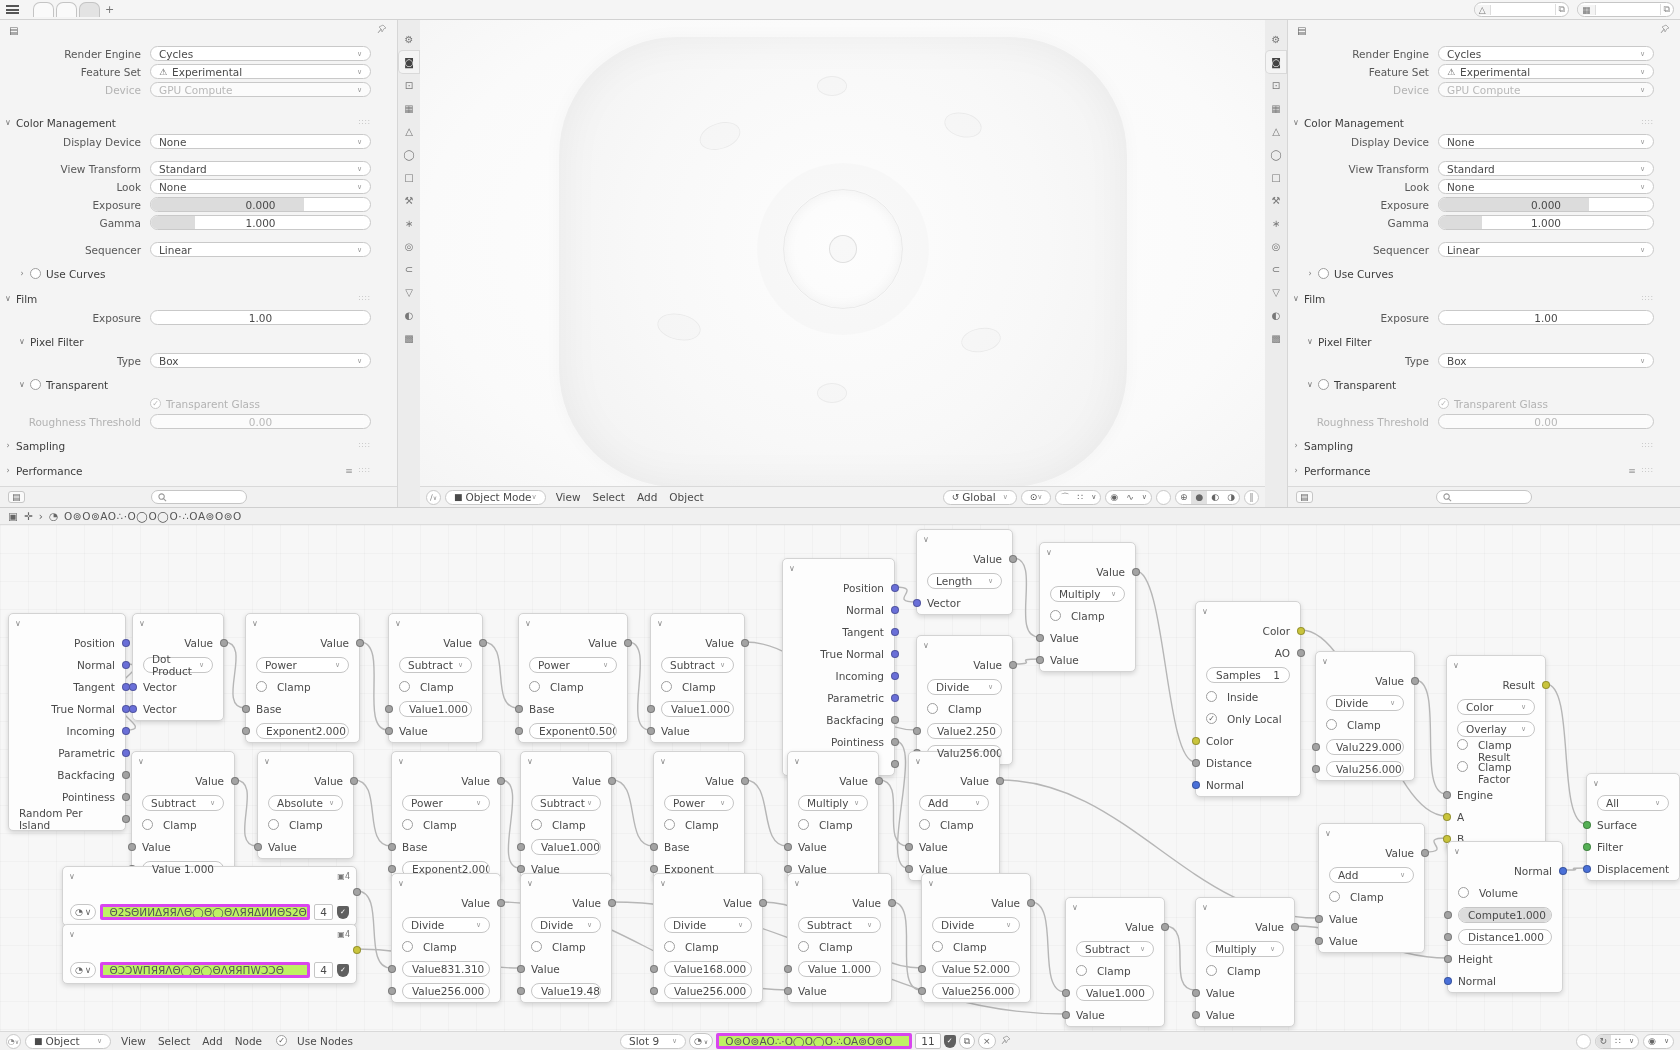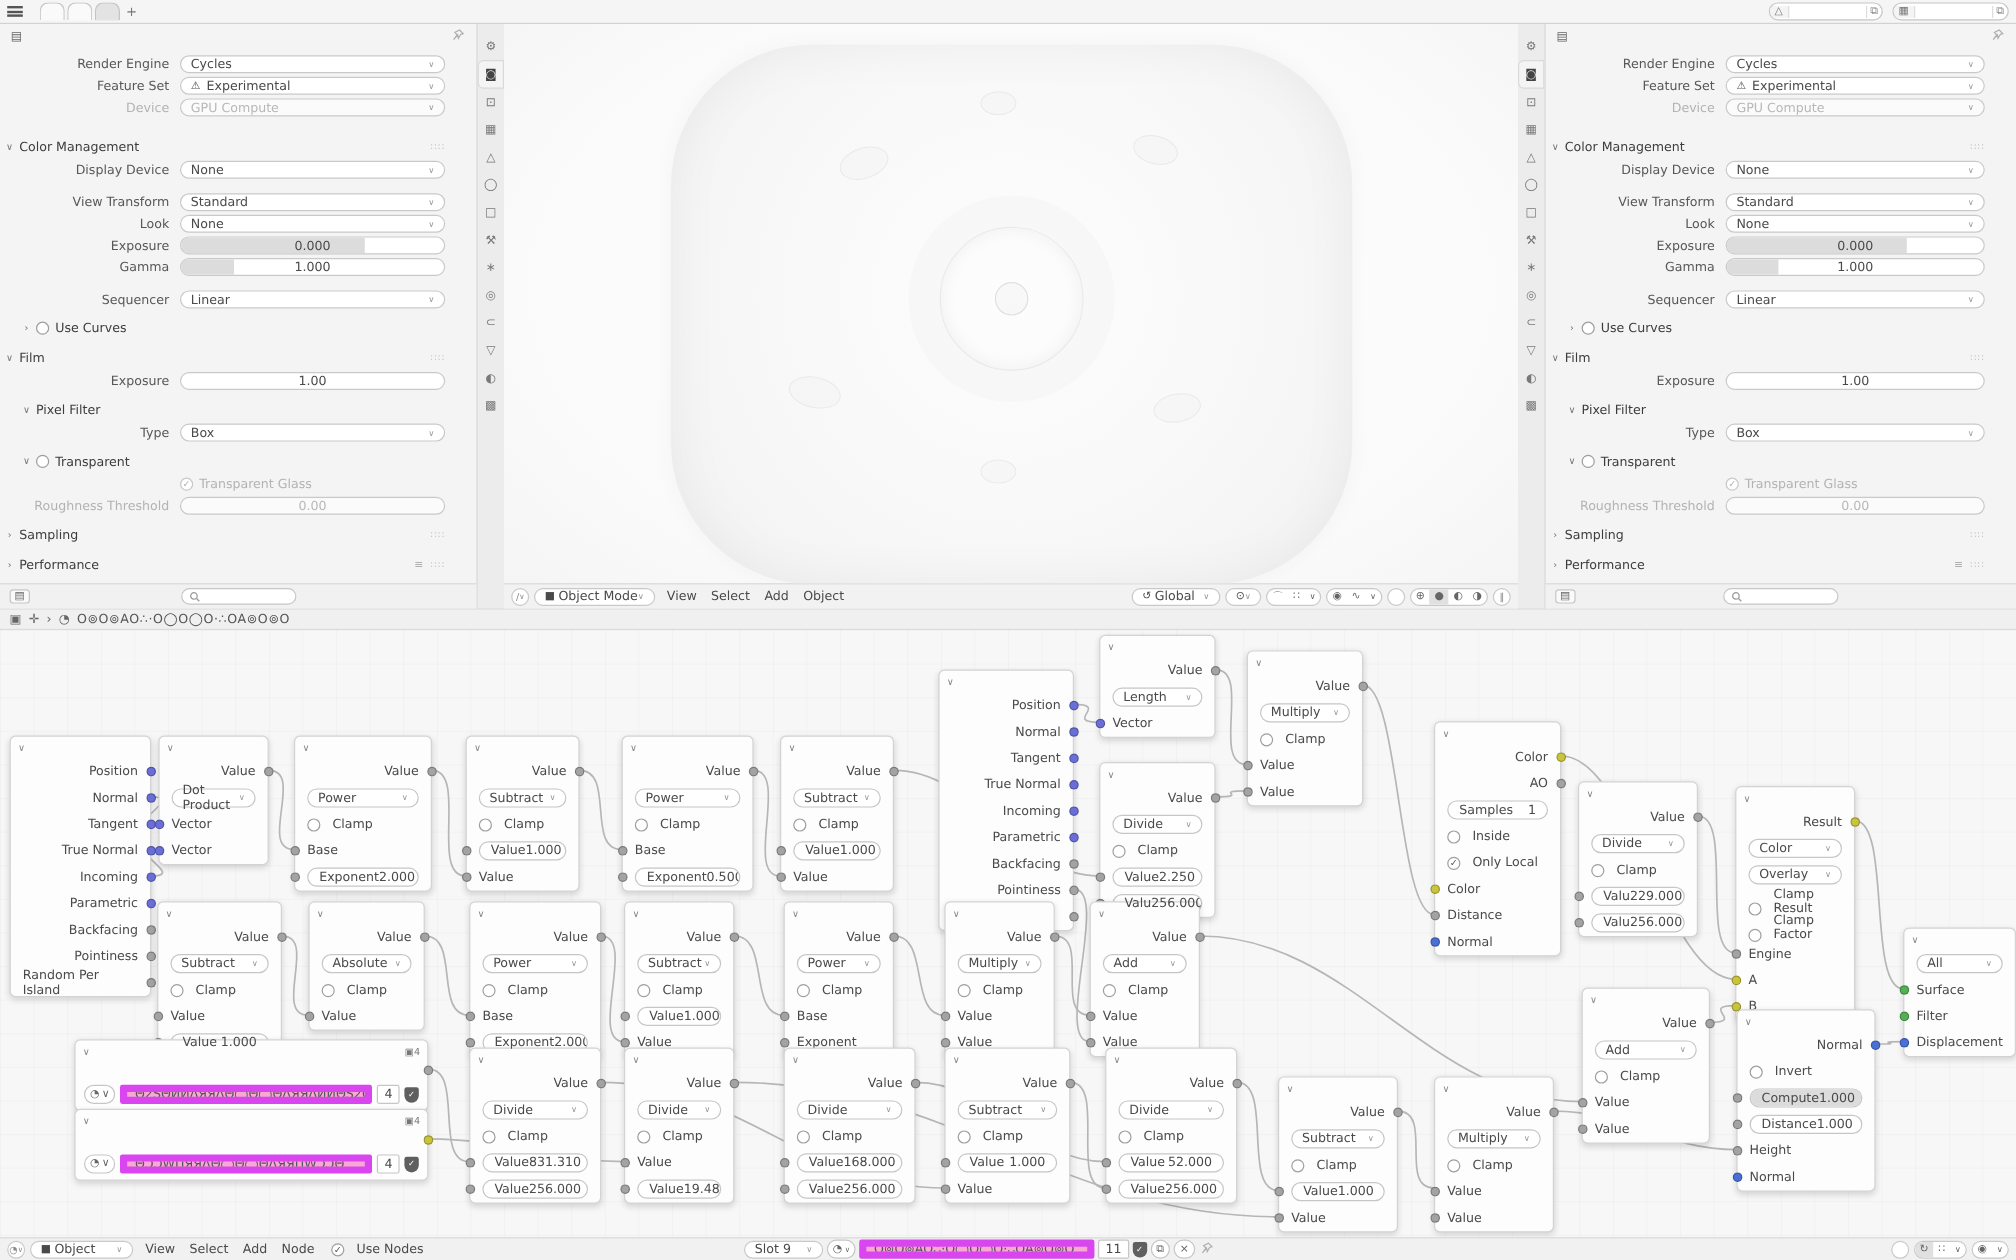--- a/index.html
+++ b/index.html
@@ -89,24 +89,24 @@
   .nbadge { margin-left:auto; color:#777; font-size:8px; }
   .nrow { height:22px; display:flex; align-items:center; position:relative; padding:0 10px; }
   .nrow.out { justify-content:flex-end; }
   .ndot { position:absolute; width:8px; height:8px; border-radius:50%; top:50%; margin-top:-4px; border:1px solid rgba(0,0,0,.25); }
   .ndot.l { left:-4.5px; } .ndot.r { right:-4.5px; }
   .nsel { flex:1; display:flex; align-items:center; height:16px; border:1px solid #c6c6c6; border-radius:9px; background:#fff; padding:0 8px; }
   .nsel .chev { margin-left:auto; color:#999; font-size:7px; }
   .nfld { flex:1; display:flex; align-items:center; height:16px; border:1px solid #c6c6c6; border-radius:9px; background:#fff; padding:0 9px; position:relative; overflow:hidden; }
   .nfld .v { margin-left:auto; position:relative; z-index:1; } .nfld .k { position:relative; z-index:1; }
   .nfld.fill100:before { content:""; position:absolute; inset:0; background:#dcdcdc; }
-  .ncheck { display:flex; align-items:flex-end; gap:5px; }
+  .ncheck { display:flex; align-items:flex-start; gap:5px; }
   .dbrow { height:26px; display:flex; align-items:center; gap:4px; padding:0 7px; }
   .db-ic { display:flex; align-items:center; border:1px solid #c6c6c6; border-radius:8px; background:#fff; height:16px; padding:0 4px; color:#666; font-size:9px; gap:2px; }
-  .db-name { flex:1; height:16px; border:6px solid #d946ef; background:#f9a8d4; border-radius:2px; display:flex; align-items:center; padding:0 6px; overflow:hidden; white-space:nowrap; color:#555; }
+  .db-name { flex:1; height:16px; border:3px solid #d946ef; background:#bef264; border-radius:2px; display:flex; align-items:center; padding:0 6px; overflow:hidden; white-space:nowrap; color:#555; }
   .db-cnt { height:16px; border:1px solid #c6c6c6; background:#fff; display:flex; align-items:center; padding:0 5px; border-radius:2px; }
   .shield { width:12px; height:13px; background:#5f5f5f; border-radius:2px 2px 6px 6px; display:flex; align-items:center; justify-content:center;
     color:#fff; font-size:7px; }
   .ne-foot { height:19px; background:#f1f1f1; border-top:1px solid #d9d9d9; display:flex; align-items:center; gap:4px; padding:0 6px; flex:none; }
   .ne-mid { position:absolute; left:620px; display:flex; align-items:center; gap:3px; }
   .ne-foot { position:relative; }
   .ne-right { margin-left:auto; display:flex; align-items:center; gap:4px; }
   svg.mag { display:block; }
 </style>
 </head>
@@ -887,21 +887,21 @@
           <div class="nhead">
             <span>∨</span>
           </div>
           <div class="nrow out">
             <span>Normal</span>
             <span class="ndot r" style="background: rgb(74, 112, 216);"></span>
           </div>
           <div class="nrow">
             <span class="ncheck">
               <span class="cbox"></span>
-              <span>Invert</span>
+              <span>Volume</span>
             </span>
           </div>
           <div class="nrow">
             <span class="ndot l" style="background: rgb(163, 163, 163);"></span>
             <span class="nfld fill100">
               <span class="k">Compute</span>
               <span class="v">1.000</span>
             </span>
           </div>
           <div class="nrow">

